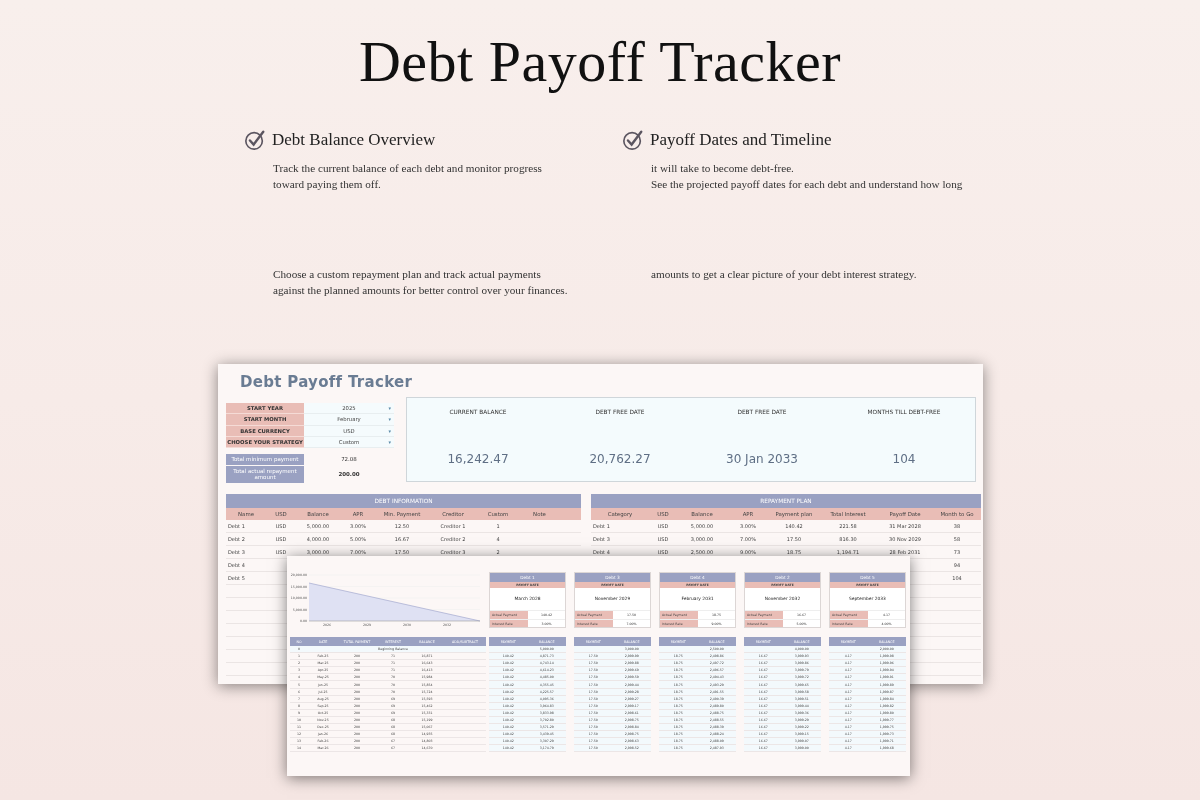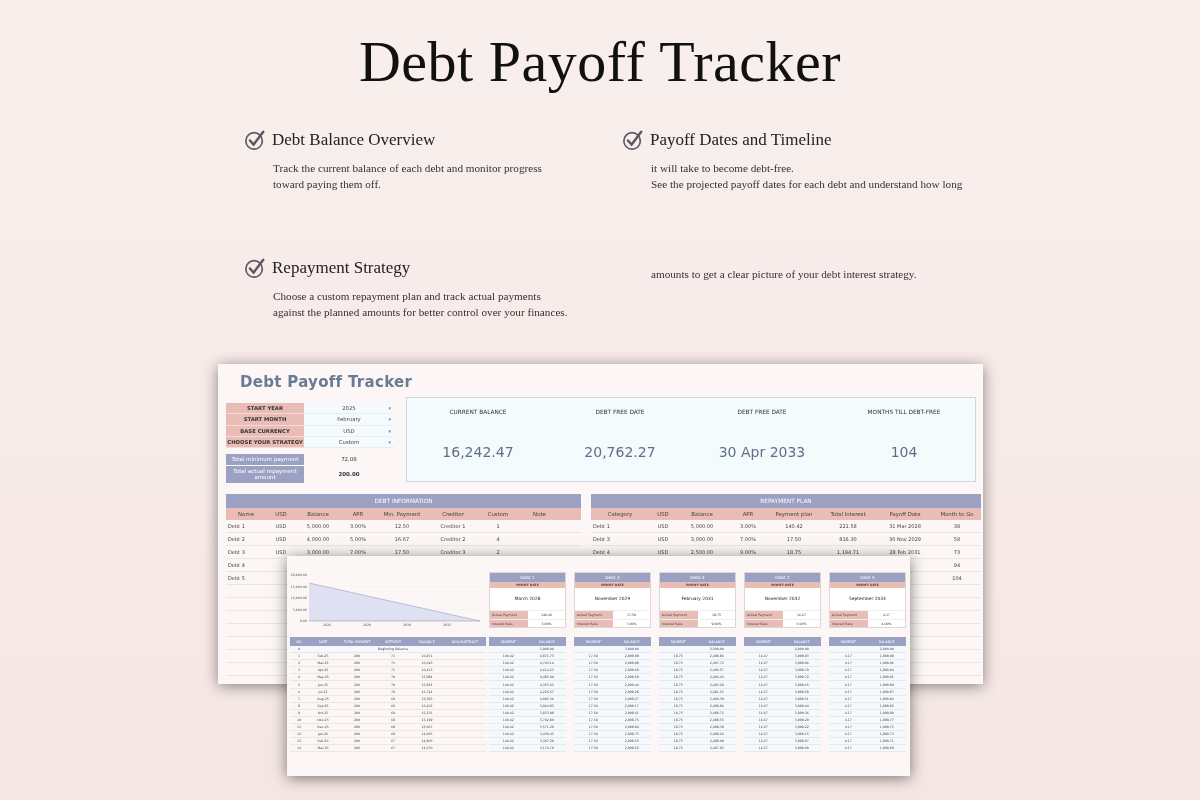--- a/index.html
+++ b/index.html
@@ -18,21 +18,21 @@
 .slabel{width:78px;background:#e9bdb6;font-size:5.3px;color:#333;text-align:center;line-height:11.3px;font-weight:bold;border-bottom:1px solid #f5dbd6}
 .sval{flex:1;font-size:5.3px;color:#444;text-align:center;line-height:11.3px;background:#f5fbfd;border-bottom:1px solid #e8eef0;position:relative}
 .sval .dd{position:absolute;right:3px;top:0;color:#5a8aa8;font-size:5px}
 .totals{position:absolute;left:8px;top:90px;width:168px}
 .trow{display:flex;margin-bottom:1px}
 .tlabel{width:78px;background:#9aa1c2;color:#fff;font-size:5.5px;text-align:center;line-height:6.5px;padding:2px 2px}
 .tval{flex:1;font-size:5.5px;color:#333;text-align:center;display:flex;align-items:center;justify-content:center;background:#fcf7f6}
 .kpi{position:absolute;left:188px;top:33px;width:570px;height:85px;background:#f4fbfd;border:1px solid #cfd6da;display:flex}
 .kpi .cell{flex:1;text-align:center}
 .kpi .lbl{font-size:5.8px;color:#333;margin-top:11px}
-.kpi .val{font-size:14px;color:#5f6f85;margin-top:29px}
+.kpi .val{font-size:12px;color:#5f6f85;margin-top:37px}
 .tblhead{background:#9aa1c2;color:#fff;text-align:center;font-size:5.8px;height:14px;line-height:14px}
 .colhead{display:flex;background:#e9bdb6;height:12px;font-size:5.4px;color:#444;align-items:center}
 .colhead span,.drow span{text-align:center}
 .drow{display:flex;height:13px;align-items:center;font-size:5px;color:#444;border-bottom:1px solid #ebe5e4}
 .debtinfo{position:absolute;left:8px;top:130px;width:355px}
 .repay{position:absolute;left:373px;top:130px;width:390px}
 
 .sheet2{position:absolute;left:287px;top:556px;width:623px;height:220px;background:#fcf7f6;box-shadow:0 2px 14px rgba(0,0,0,.5);overflow:hidden;font-family:"DejaVu Sans",sans-serif}
 .chart{position:absolute;left:0;top:0;width:200px;height:78px}
 .cards{position:absolute;left:202px;top:16px;display:flex;gap:8px}
@@ -79,27 +79,20 @@
         <path d="M6.5 12.5 L10.5 17 L21 3" fill="none" stroke="#5b5560" stroke-width="2.6" stroke-linecap="round"></path>
       </svg>
       <span>Payoff Dates and Timeline</span>
     </div>
   <div class="desc">
       <div>it will take to become debt-free.</div>
       <div>See the projected payoff dates for each debt and understand how long</div>
     </div>
 </div>
 <div class="feature" style="left:244px;top:257px;width:340px">
-  <div class="head">
-      <svg class="chk" viewBox="0 0 24 24">
-        <circle cx="11" cy="13" r="9" fill="none" stroke="#5b5560" stroke-width="1.8"></circle>
-        <path d="M6.5 12.5 L10.5 17 L21 3" fill="none" stroke="#5b5560" stroke-width="2.6" stroke-linecap="round"></path>
-      </svg>
-      <span>Repayment Strategy</span>
-    </div>
   <div class="desc">
       <div>Choose a custom repayment plan and track actual payments</div>
       <div>against the planned amounts for better control over your finances.</div>
     </div>
 </div>
 <div class="feature" style="left:622px;top:257px;width:360px">
   <div class="desc">
       <div>amounts to get a clear picture of your debt interest strategy.</div>
     </div>
 </div>
@@ -138,21 +131,21 @@
     <div class="cell">
         <div class="lbl">CURRENT BALANCE</div>
         <div class="val">16,242.47</div>
       </div>
     <div class="cell">
         <div class="lbl">DEBT FREE DATE</div>
         <div class="val">20,762.27</div>
       </div>
     <div class="cell">
         <div class="lbl">DEBT FREE DATE</div>
-        <div class="val">30 Apr 2033</div>
+        <div class="val">30 Jan 2033</div>
       </div>
     <div class="cell">
         <div class="lbl">MONTHS TILL DEBT-FREE</div>
         <div class="val">104</div>
       </div>
   </div>
 
   <div class="debtinfo">
     <div class="tblhead">DEBT INFORMATION</div>
     <div class="colhead" id="di-head">

